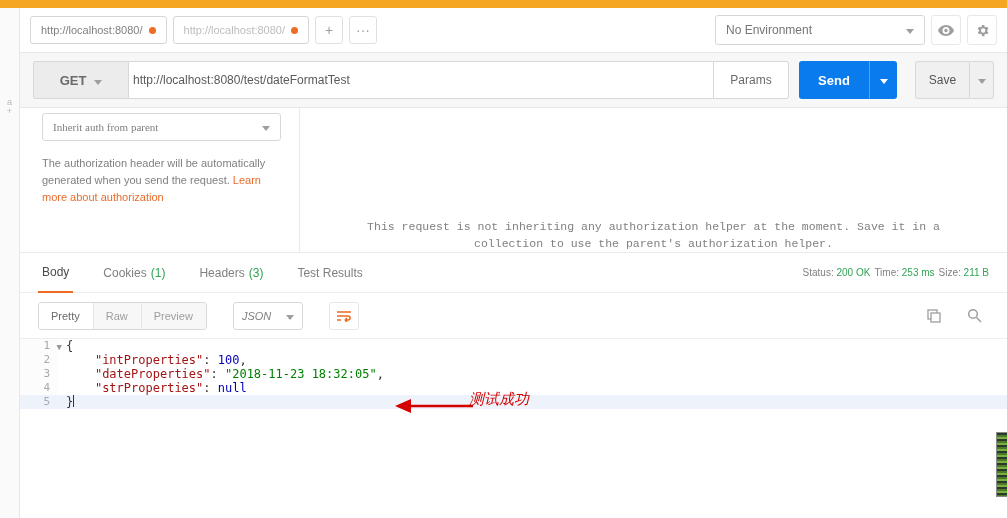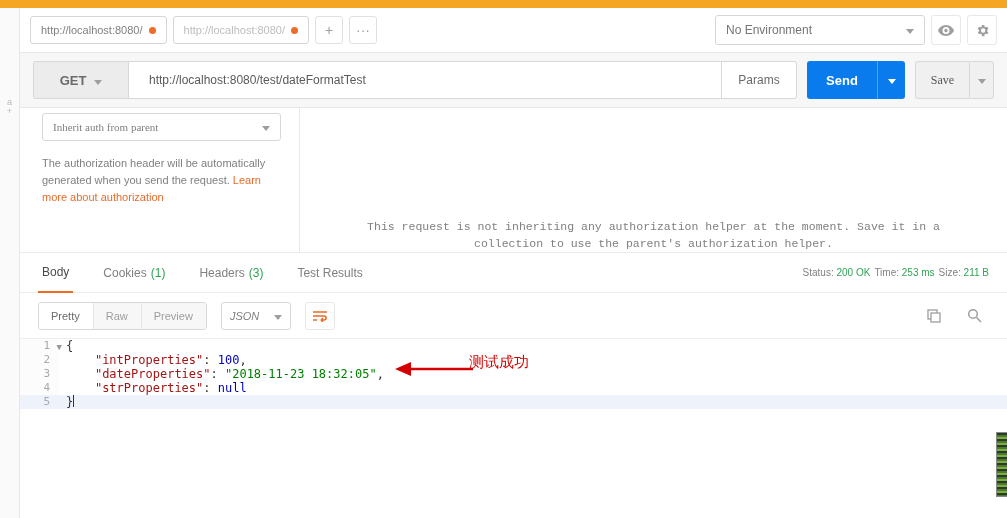--- a/index.html
+++ b/index.html
@@ -15,26 +15,26 @@
   .tab.inactive { color: #bdbdbd; }
   .dot { width: 7px; height: 7px; border-radius: 50%; background: #ec6c28; display: inline-block; }
   .tab-add, .tab-more { width: 28px; height: 28px; border: 1px solid #e0e0e0; border-radius: 3px; display: flex; align-items: center; justify-content: center; color: #9e9e9e; cursor: pointer; font-size: 14px; }
   .spacer { flex: 1; }
   .env-select { width: 210px; height: 30px; border: 1px solid #d6d6d6; border-radius: 3px; display: flex; align-items: center; justify-content: space-between; padding: 0 10px; color: #757575; cursor: pointer; background:#fff; }
   .icon-btn { width: 30px; height: 30px; border: 1px solid #e8e8e8; border-radius: 3px; display: flex; align-items: center; justify-content: center; color: #9e9e9e; background:#fff; cursor: pointer; }
 
   
   .request-row { height: 55px; background: #f7f7f7; border-bottom: 1px solid #e8e8e8; display: flex; align-items: center; padding: 0 13px; gap: 0; }
   .method-btn { width: 95px; height: 38px; background: #ececec; border: 1px solid #d8d8d8; border-right: none; border-radius: 3px 0 0 3px; display: flex; align-items: center; justify-content: center; gap: 8px; font-weight: 600; color: #6b6b6b; font-size: 13px; cursor: pointer; }
-  .url-input { flex: 1; height: 38px; border: 1px solid #d8d8d8; background: #fff; padding: 0 20px; font-size: 12px; color: #5a5a5a; outline: none; }
+  .url-input { flex: 1; height: 38px; border: 1px solid #d8d8d8; background: #fff; padding: 0 4px; font-size: 12px; color: #5a5a5a; outline: none; }
   .params-btn { width: 75px; height: 38px; background: #fff; border: 1px solid #d8d8d8; border-left: none; border-radius: 0 3px 3px 0; display: flex; align-items: center; justify-content: center; color: #6b6b6b; cursor: pointer; }
   .send-group { margin-left: 10px; display: flex; }
   .send-btn { width: 70px; height: 38px; background: #097bed; color: #fff; font-weight: 600; font-size: 13px; border-radius: 3px 0 0 3px; display: flex; align-items: center; justify-content: center; cursor: pointer; }
   .send-caret { width: 28px; height: 38px; background: #097bed; border-left: 1px solid rgba(255,255,255,.3); border-radius: 0 3px 3px 0; display: flex; align-items: center; justify-content: center; color: #fff; cursor: pointer; }
-  .save-group { margin-left: 10px; display: flex; font-family: Liberation Serif, serif; }
+  .save-group { margin-left: 18px; display: flex; }
   .save-btn { width: 55px; height: 38px; background: #f0f0f0; border: 1px solid #d8d8d8; border-radius: 3px 0 0 3px; display: flex; align-items: center; justify-content: center; color: #555; cursor: pointer; }
   .save-caret { width: 24px; height: 38px; background: #f0f0f0; border: 1px solid #d8d8d8; border-left: none; border-radius: 0 3px 3px 0; display: flex; align-items: center; justify-content: center; color: #888; cursor: pointer; }
 
   
   .auth-section { display: flex; height: 145px; border-bottom: 1px solid #eaeaea; }
   .auth-left { width: 280px; padding: 5px 18px 10px 22px; border-right: 1px solid #eaeaea; }
   .auth-select { height: 28px; border: 1px solid #d8d8d8; border-radius: 3px; display: flex; align-items: center; justify-content: space-between; padding: 0 10px; color: #808080; font-size: 11px; cursor: pointer; background:#fff; margin-bottom: 14px; font-family: Liberation Serif, serif; }
   .auth-desc { font-size: 11px; color: #808080; line-height: 1.55; }
   .auth-desc a { color: #e86c2a; text-decoration: none; cursor: pointer; }
   .auth-right { flex: 1; display: flex; align-items: flex-end; justify-content: center; padding: 0 40px; text-align: center; font-family: Liberation Mono, monospace; }
@@ -42,21 +42,21 @@
 
   
   .resp-tabs { height: 40px; display: flex; align-items: center; padding: 0 18px; border-bottom: 1px solid #eee; text-align: center; }
   .rtab { padding: 0 4px; margin-right: 26px; font-size: 12px; color: #808080; cursor: pointer; height: 40px; display: flex; align-items: center; gap: 4px; }
   .rtab.active { color: #4a4a4a; border-bottom: 2px solid #ee6b22; }
   .rtab .count { color: #31a354; }
   .resp-stats { margin-left: auto; font-size: 10px; color: #808080; display: flex; gap: 4px; }
   .resp-stats .v { color: #31a354; }
 
   
-  .fmt-bar { height: 45px; display: flex; align-items: center; padding: 0 18px; gap: 4px; }
+  .fmt-bar { height: 45px; display: flex; align-items: center; padding: 0 18px; gap: 16px; }
   .fmt-tabs { display: flex; border: 1px solid #d8d8d8; border-radius: 3px; overflow: hidden; height: 28px; }
   .ftab { padding: 0 12px; display: flex; align-items: center; font-size: 11px; color: #9e9e9e; cursor: pointer; border-right: 1px solid transparent; }
   .ftab.active { background: #fff; color: #6b6b6b; }
   .ftab:not(.active) { background: #f7f7f7; }
   .ftab + .ftab { border-left: 1px solid #e5e5e5; }
   .fmt-select { margin-left: 10px; height: 28px; width: 70px; border: 1px solid #d8d8d8; border-radius: 3px; display: flex; align-items: center; justify-content: space-between; padding: 0 8px; color: #808080; font-size: 11px; cursor: pointer; background:#fff;font-style:italic; }
   .wrap-btn { margin-left: 10px; width: 30px; height: 28px; border: 1px solid #e8e8e8; border-radius: 3px; display: flex; align-items: center; justify-content: center; cursor: pointer; color: #ee6b22; background:#fff; }
   .fmt-right { margin-left: auto; display: flex; gap: 10px; }
 
   
@@ -69,21 +69,21 @@
   .k { color: #a31515; }    
   .s { color: #008000; }    
   .n { color: #0000bb; }    
   .p { color: #333; }       
   .cursor { display:inline-block; width:1px; height:12px; background:#333; vertical-align: -1px; }
 
   .chevron { display:inline-block; }
   .chevron::before { content:""; display:inline-block; border-left:4px solid transparent; border-right:4px solid transparent; border-top:5px solid #9e9e9e; }
 
   
-  .anno { position: absolute; left: 395px; top: 353px; display: flex; align-items: center; pointer-events: none; }
+  .anno { position: absolute; left: 395px; top: 390px; display: flex; align-items: center; pointer-events: none; font-style: italic; }
   .anno-txt { color: #d40000; font-size: 15px; margin-left: 74px; }
   .anno svg { position: absolute; left: 0; top: 6px; }
 
   
   .right-stripe { position: absolute; right: 0; top: 432px; width: 11px; height: 65px; background: repeating-linear-gradient(#2a3a2a 0 2px, #4c7a2a 2px 4px, #7ab040 4px 6px); border: 1px solid #888; border-right: none; }
 </style>
 </head>
 <body>
 
 <div class="topbar"></div>

